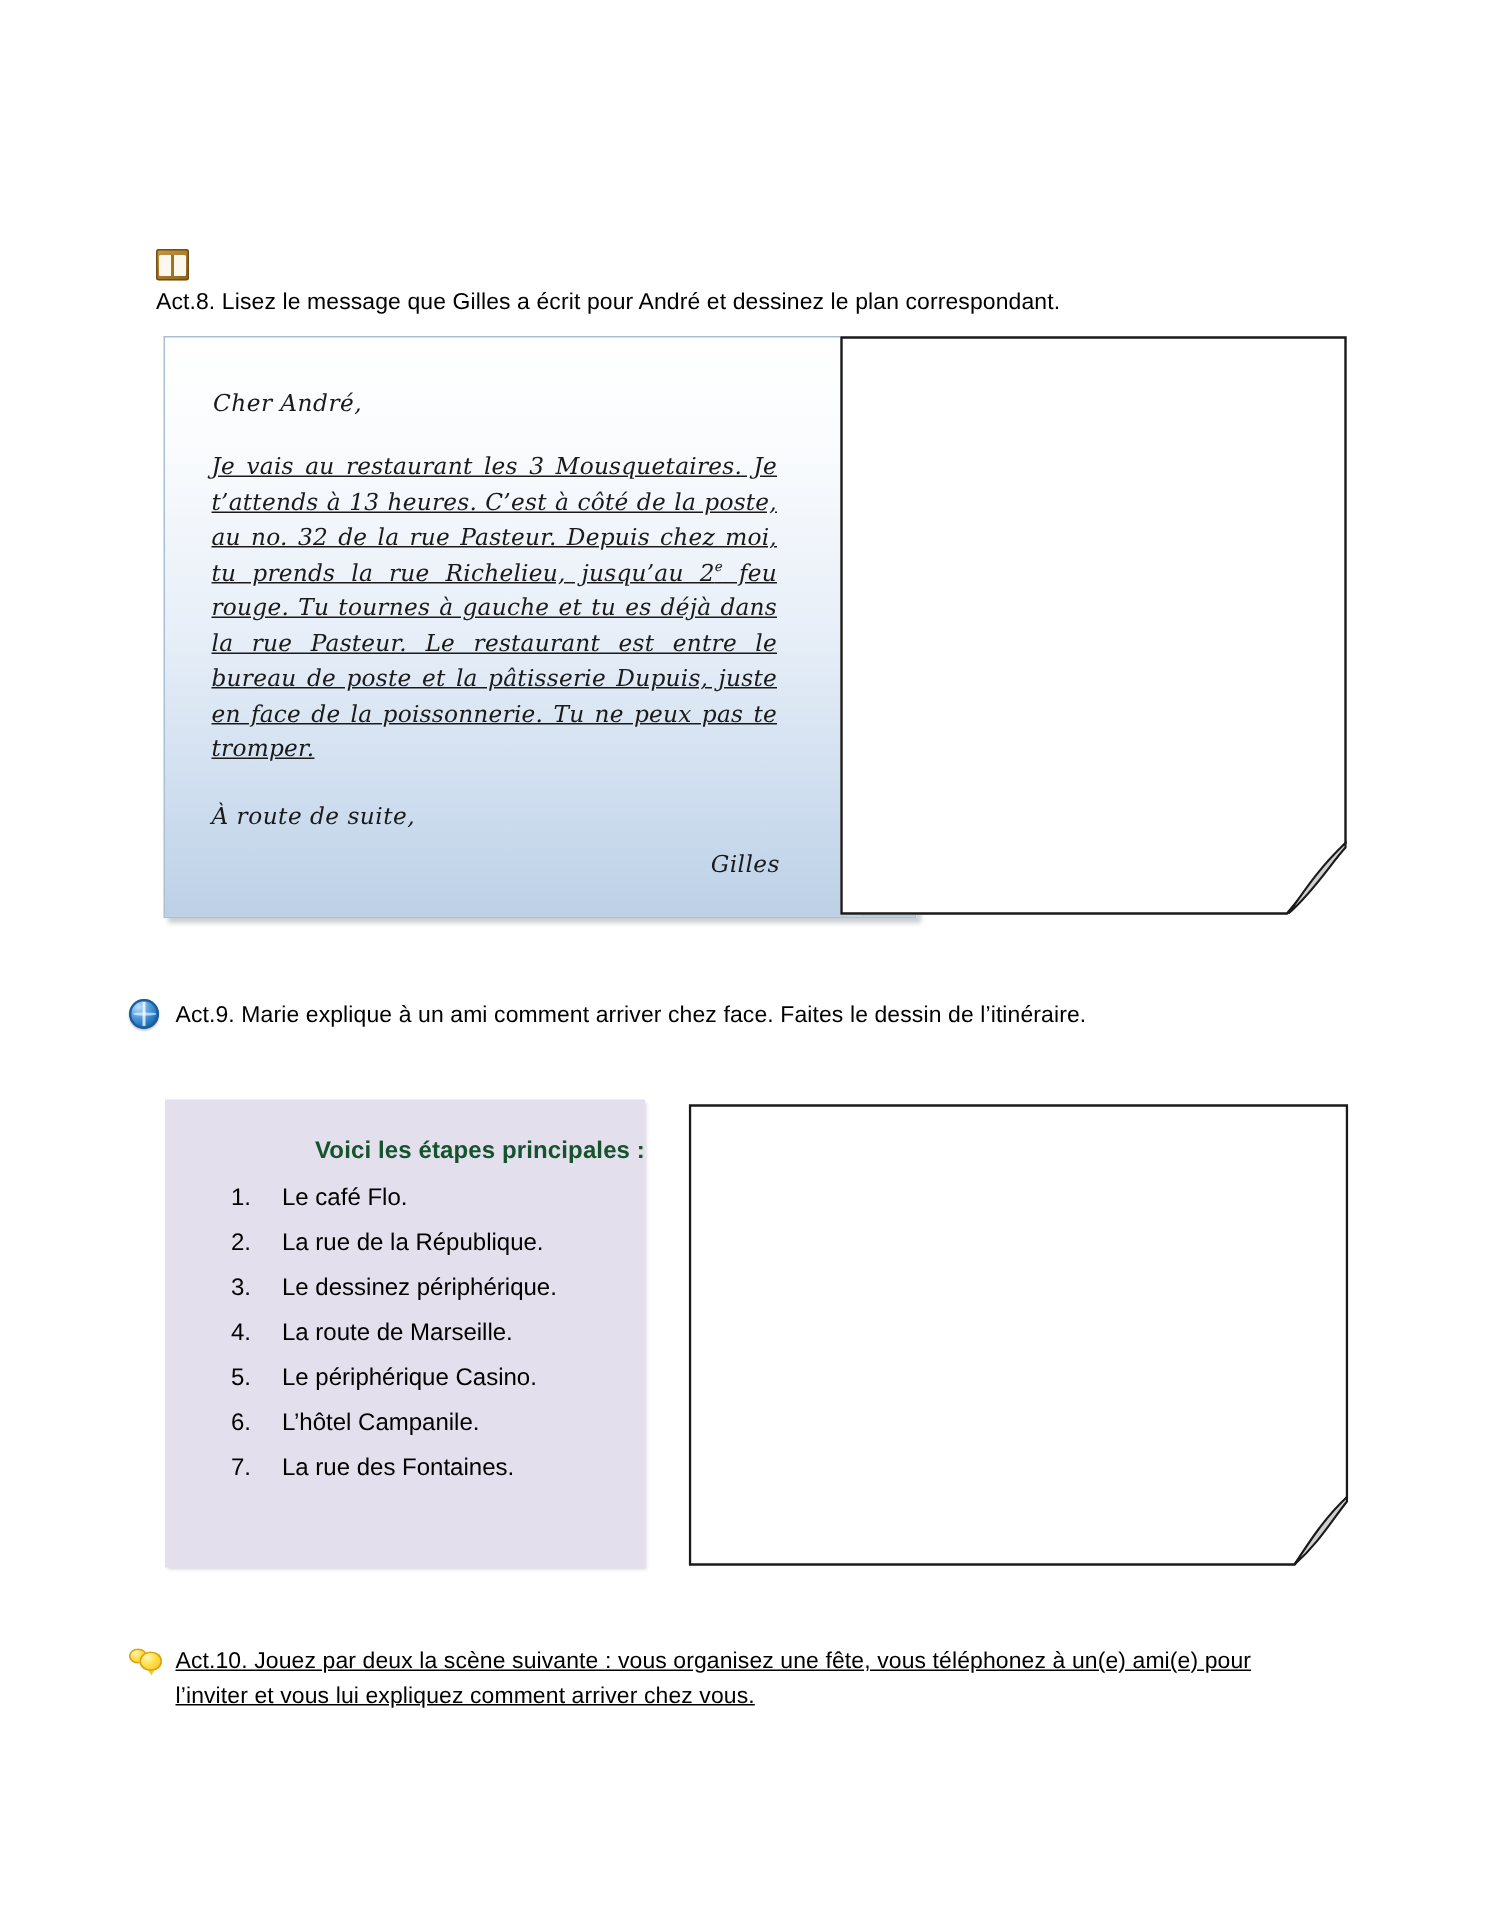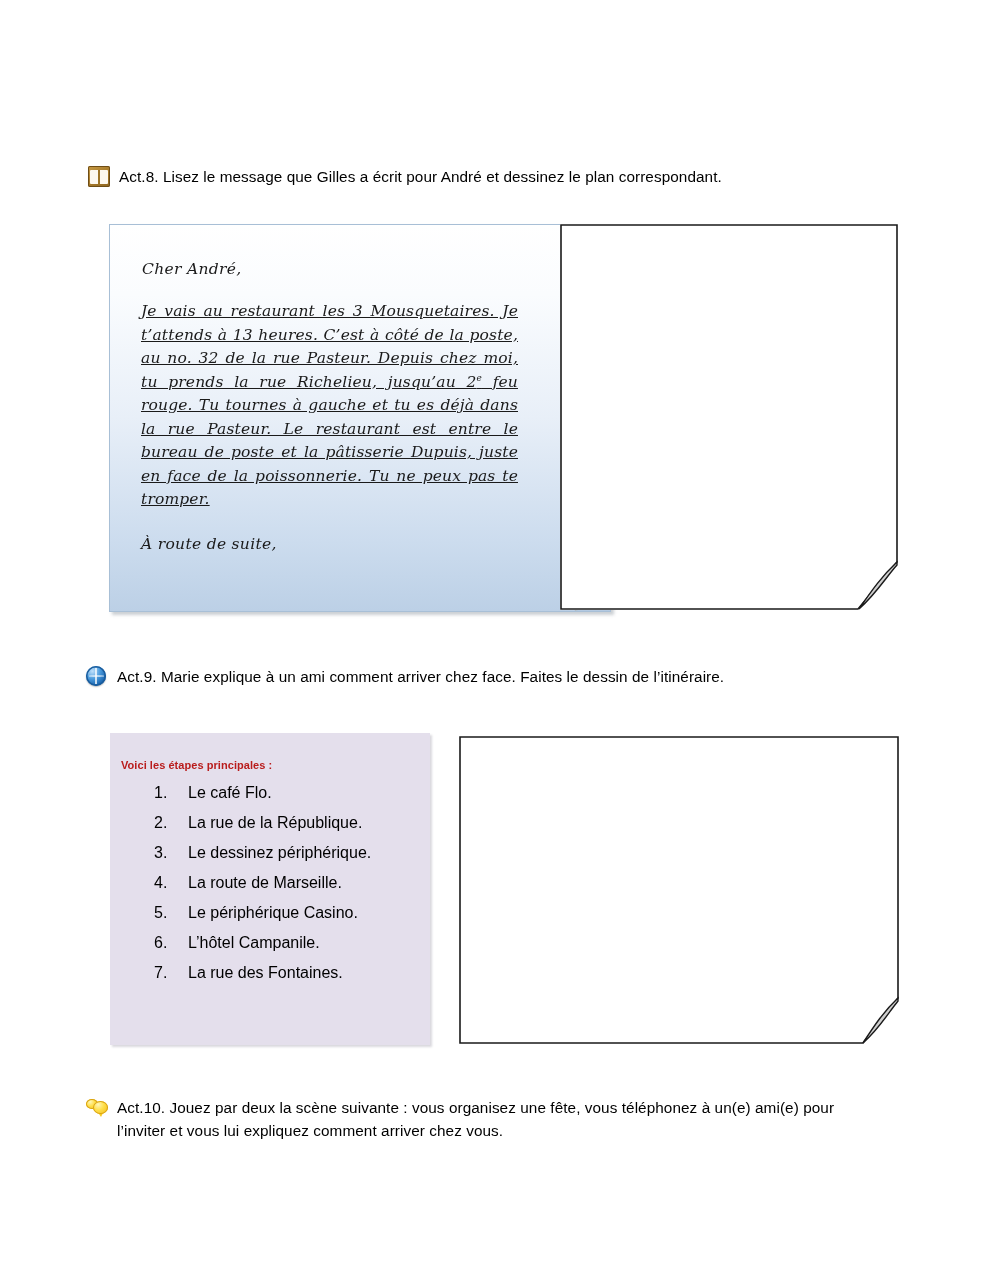--- a/index.html
+++ b/index.html
@@ -176,25 +176,26 @@
   .steps-box {
     position: absolute;
     left: 110px;
     top: 733px;
     width: 320px;
     height: 312px;
     background: #e4dfec;
     box-shadow: 1.5px 1.5px 2px rgba(150,145,160,.35);
   }
   .steps-title {
-    font-size: 11px;
+    font-size: 16px;
     font-weight: bold;
-    color: #b91c1c;
+    color: #14532d;
     margin: 26px 0 0 11px;
     letter-spacing: .005em;
+    text-align: right;
   }
   .steps-list {
     margin: 14px 0 0 0;
     padding: 0 0 0 44px;
     list-style: none;
     counter-reset: step;
   }
   .steps-list li {
     counter-increment: step;
     font-size: 16px;
@@ -210,32 +211,33 @@
     left: 0;
     width: 20px;
     text-align: left;
   }
 </style>
 </head>
 <body>
 
 <div class="page">
 
-  <div class="activity-row" style="left:88px; top:165px; width:800px;">
+  <div class="activity-row" style="left:104px; top:165px; width:800px;flex-direction:column;">
     <div class="act-icon">
       <div class="book-icon"></div>
     </div>
     <div class="act-text">Act.8. Lisez le message que Gilles a écrit pour André et dessinez le plan correspondant.</div>
   </div>
 
   <div class="letter-note">
     <div class="letter-body">
       <div class="l-greet">Cher André,</div>
       <div class="l-para"><span>Je vais au restaurant  les 3 Mousquetaires. Je t’attends à 13 heures. C’est à côté de la poste, au no. 32 de la rue Pasteur. Depuis chez moi, tu prends la rue Richelieu, jusqu’au 2</span><sup>e</sup><span> feu rouge. Tu tournes à gauche et tu es déjà dans la rue Pasteur. Le restaurant est entre le bureau de poste et la pâtisserie Dupuis, juste en face de la poissonnerie. Tu ne peux pas te tromper.</span></div>
       <div class="l-close">À route de suite,</div>
+      <div class="l-sign">Gilles</div>
     </div>
     <div class="letter-curl">
       <svg width="46" height="46" viewBox="0 0 46 46">
         <path d="M46 46 L46 10 L10 46 Z" fill="#b4cae2"></path>
         <path d="M46 11 C40 24 33 35 11 45 C22 44 35 38 46 30 Z" fill="#e6e2d4" stroke="#b9b4a4" stroke-width="0.8"></path>
       </svg>
     </div>
   </div>
 
   <div class="draw-box" style="left:560px; top:224px; width:338px; height:386px;">
@@ -265,21 +267,21 @@
     </ol>
   </div>
 
   <div class="draw-box" style="left:459px; top:736px; width:440px; height:308px;">
     <svg class="frame" width="440" height="308" viewBox="0 0 440 308">
       <path d="M1,1 H439 V262 L404,307 H1 Z" fill="#ffffff" stroke="#1a1a1a" stroke-width="1.6"></path>
       <path d="M439,262 C425,275 415,290 404,307 C420,293 430,276 439,265 Z" fill="#cfcfcf" stroke="#1a1a1a" stroke-width="1.4"></path>
     </svg>
   </div>
 
-  <div class="activity-row" style="left:86px; top:1096px; width:800px;">
+  <div class="activity-row" style="left:86px; top:1096px; width:800px;text-decoration:underline;">
     <div class="act-icon">
       <div class="bubbles-icon">
         <div class="b1"></div>
         <div class="tail"></div>
         <div class="b2"></div>
       </div>
     </div>
     <div class="act-text" style="width:785px;">Act.10. Jouez par deux la scène suivante : vous organisez une fête, vous téléphonez à un(e) ami(e) pour l’inviter et vous lui expliquez comment arriver chez vous.</div>
   </div>
 

